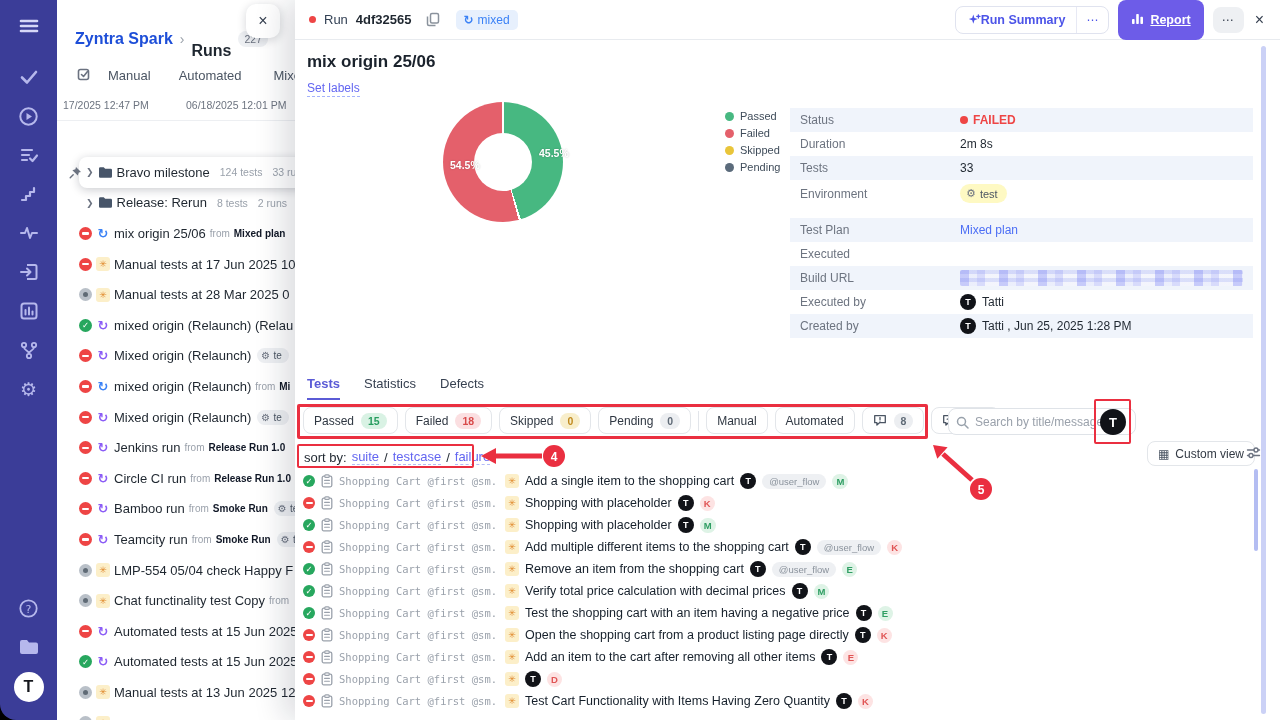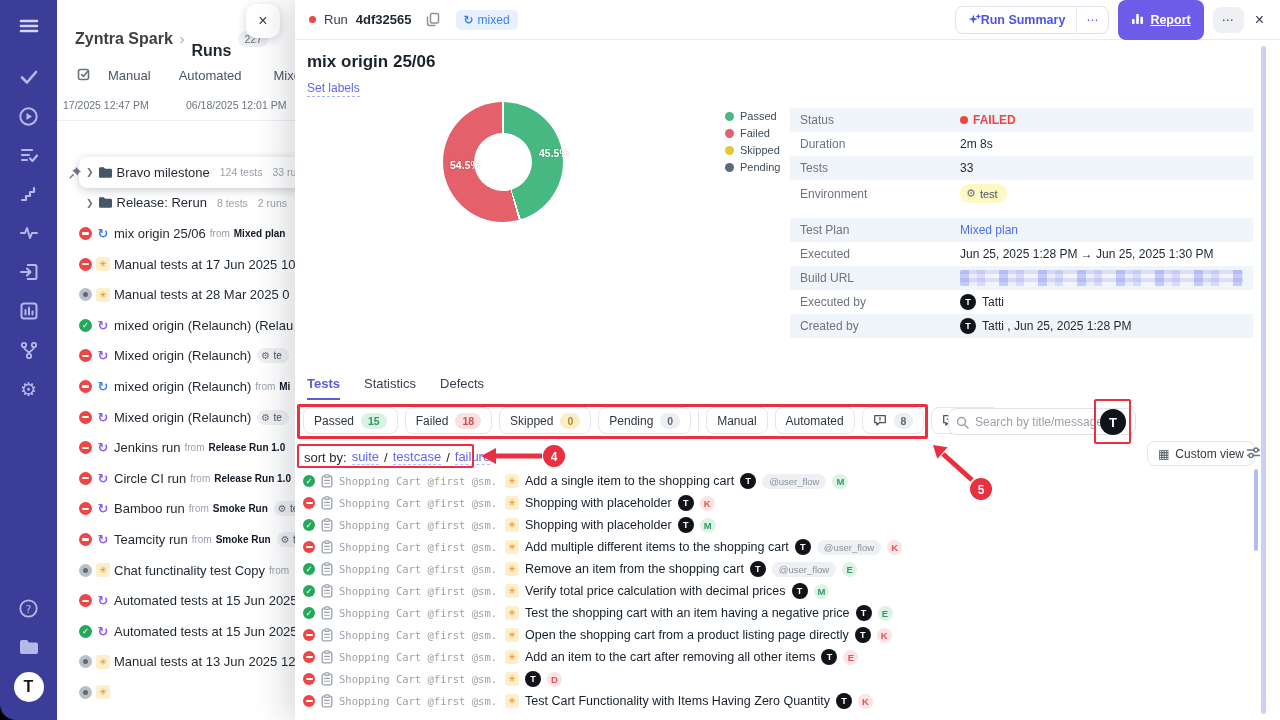--- a/index.html
+++ b/index.html
@@ -12,21 +12,21 @@
   .sb-icon { width:28px; height:28px; display:flex; align-items:center; justify-content:center; margin-bottom:11px; cursor:pointer; }
   .sb-icon svg { display:block; }
   .sb-gear { font-family:"DejaVu Sans", sans-serif; color:#b6b8ec; font-size:19px; line-height:1; }
   .sb-spacer { flex:1; }
   .sb-avatar { width:30px; height:30px; border-radius:50%; background:#fff; color:#14161c; font-weight:bold;
                font-size:16px; display:flex; align-items:center; justify-content:center; margin-bottom:8px; }
 
   
   .lpanel { position:absolute; left:57px; top:0; width:238px; height:720px; background:#fff; overflow:hidden; z-index:1; }
   .crumbs { position:absolute; left:18px; top:18px; display:flex; align-items:center; gap:7px; white-space:nowrap; }
-  .crumb-project { font-size:16px; font-weight:600; color:#404040; }
+  .crumb-project { font-size:16px; font-weight:600; color:#1d4ed8; }
   .crumb-sep { font-size:14px; color:#9aa1aa; }
   .crumb-section { font-size:16px; font-weight:700; color:#1f2730;margin-top:24px; }
   .crumb-count { font-size:10.5px; color:#6b7280; background:#eef0f3; border-radius:8px; padding:2px 6px; }
   .lpanel-close { position:absolute; left:189px; top:4px; width:34px; height:34px; background:#fff; border-radius:10px;
                   box-shadow:0 2px 10px rgba(16,24,40,.18); display:flex; align-items:center; justify-content:center;
                   font-size:16px; color:#374151; cursor:pointer; z-index:2; }
   .ltabs { position:absolute; left:0; top:66px; width:100%; display:flex; align-items:center; }
   .ltab-select { margin-left:20px; }
   .ltab { font-size:13px; color:#4b5563; cursor:pointer; }
   .ltab.t-manual { margin-left:16px; }
@@ -412,20 +412,26 @@
 
           <div class="lrow">
             <span class="st failed"></span>
             <span class="kind relaunch"></span>
             <span class="lname">Teamcity run</span>
             <span class="lfrom">from</span>
             <span class="lplan">Smoke Run</span>
             <span class="lbadge">te</span>
           </div>
 
+          <div class="lrow">
+            <span class="st aborted"></span>
+            <span class="kind manual"></span>
+            <span class="lname">LMP-554 05/04 check Happy F</span>
+
+          </div>
 
           <div class="lrow">
             <span class="st aborted"></span>
             <span class="kind manual"></span>
             <span class="lname">Chat functinality test Copy</span>
             <span class="lfrom">from</span>
 
           </div>
 
           <div class="lrow">
@@ -548,21 +554,20 @@
           </span>
       </div>
       <div class="drow gap-above">
         <span class="dlabel">Test Plan</span>
         <span class="dvalue">
             <span class="link">Mixed plan</span>
           </span>
       </div>
       <div class="drow">
         <span class="dlabel">Executed</span>
-        <span class="dvalue">Jun 25, 2025 1:28 PM → Jun 25, 2025 1:30 PM</span>
       </div>
       <div class="drow">
         <span class="dlabel">Build URL</span>
         <span class="dvalue">
             <span class="redact"></span>
           </span>
       </div>
       <div class="drow">
         <span class="dlabel">Executed by</span>
         <span class="dvalue">

